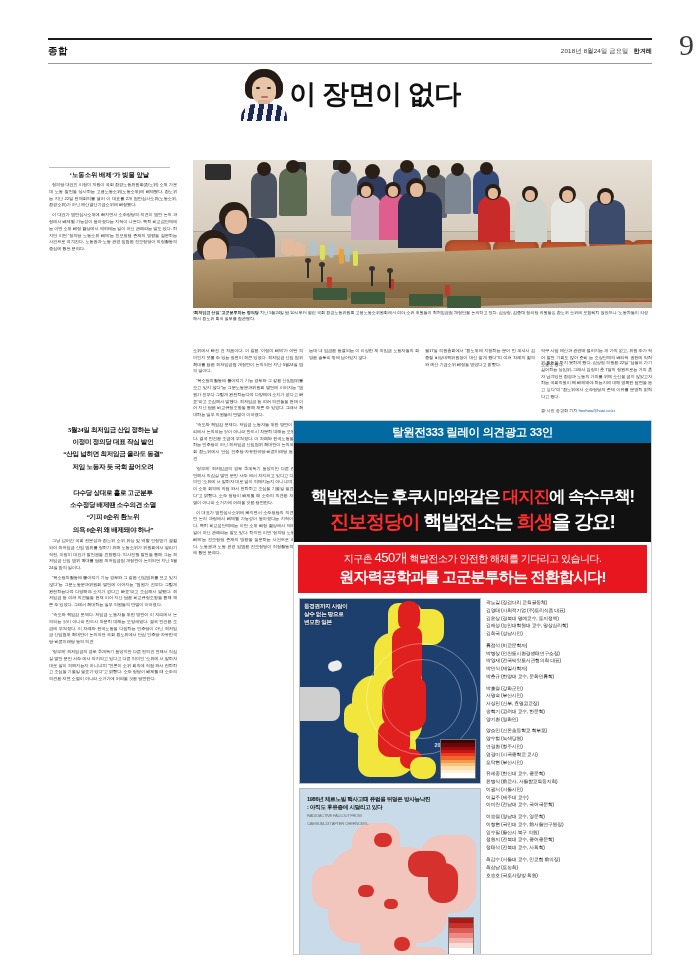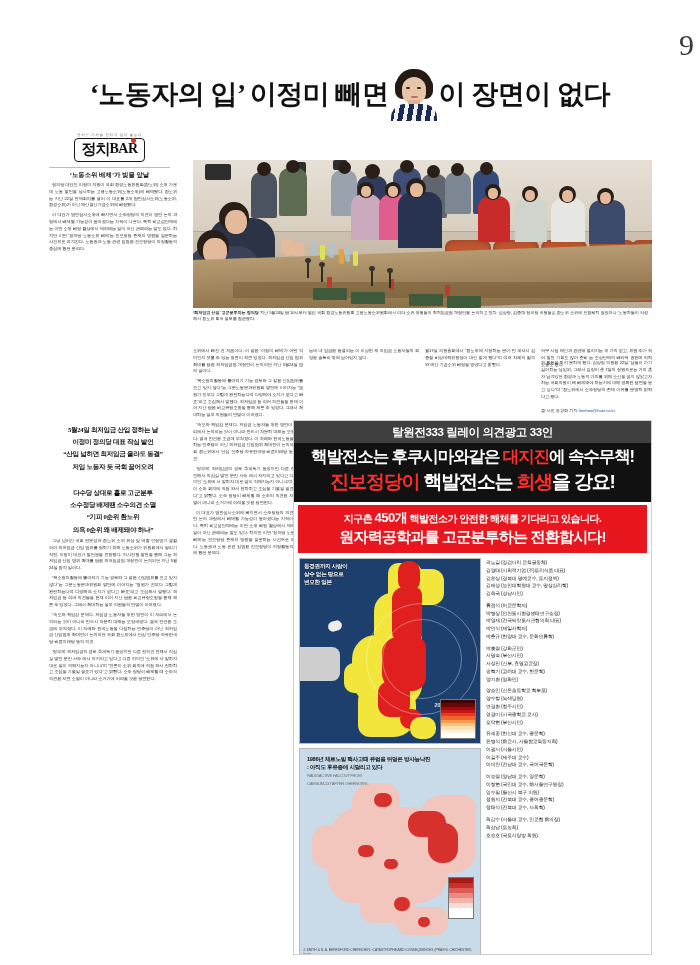--- a/index.html
+++ b/index.html
@@ -128,33 +128,33 @@
   }
   .byline { font-size: 4.1px; color:#333; }
   .byline .mail{ color:#1a4f9c; }
 
   
   .ad {
     position: absolute; left: 293px; top: 420px; width: 359px; height: 535px;
     border: 1px solid #cfcfcf; background: #fff; overflow: hidden;
   }
   .ad-topbar {
-    height: 22px; background: #404040; display:flex; align-items:center; justify-content:center;
+    height: 22px; background: #0369a1; display:flex; align-items:center; justify-content:center;
   }
   .ad-topbar span { color:#fff; font-size: 11.5px; font-weight: bold; letter-spacing:-.4px; }
   .ad-black {
     background: #111; padding: 3px 6px 7px 6px; text-align:center;
   }
-  .ad-line1 { font-size: 16.5px; font-weight: bold; color:#fff; letter-spacing:-1.1px; white-space:nowrap;}
+  .ad-line1 { font-size: 16.5px; font-weight: bold; color:#fff; letter-spacing:-1.1px; white-space:nowrap;margin-top:40px;}
   .ad-line2 { font-size: 19px; font-weight: bold; color:#fff; letter-spacing:-1.2px; white-space:nowrap; margin-top:1px;}
   .hl-red { color:#ff2d2d; }
   .ad-red {
     background: #e8171f; padding: 4px 4px 6px 4px; text-align:center; margin: 3px 4px 0 4px;
   }
-  .ad-red .r1 { font-size: 10px; font-weight:bold; color:#fff; letter-spacing:-.5px; white-space:nowrap;}
+  .ad-red .r1 { font-size: 10px; font-weight:normal; color:#fff; letter-spacing:-.5px; white-space:nowrap;}
   .ad-red .r1 .big { font-size: 13px; }
   .ad-red .r2 { font-size: 15px; font-weight:bold; color:#fff; letter-spacing:-.8px; white-space:nowrap; margin-top:1px;}
 
   .ad-body { display:flex; padding: 5px 5px 0 5px; gap: 5px; }
   .ad-maps { width: 182px; }
   .mapbox { position: relative; width: 182px; border: 1px solid #bbb; overflow:hidden; }
   .map-jp { height: 186px; background:#1d3f6e; }
   .map-eu { height: 212px; background:#c9dbe8; margin-top: 4px; }
   .map-cap {
     position:absolute; left:4px; top:3px; z-index:5;
@@ -185,48 +185,46 @@
     padding-top: 1px;
   }
   .ad-names .grp { margin-bottom: 4px; }
   .ad-names .nm { white-space: nowrap; }
 </style>
 </head>
 <body>
 
 <div class="page">
 
+  <div class="masthead">
+    <div class="section-name">종합</div>
+    <div class="masthead-right">
+      <span class="issue-date">2018년 8월24일 금요일</span>
+      <span class="paper-name">한겨레</span>
+    </div>
+  </div>
   <div class="page-no">9</div>
 
   <div class="headline-wrap">
     <div class="headline">
-      <span class="seg">‘노동자의 입’ 이정미 빼면</span>
       <span class="face-photo">
         <span class="hair"></span>
           <span class="hairside-l"></span>
           <span class="hairside-r"></span>
         <span class="face"></span>
           <span class="eyeL"></span>
           <span class="eyeR"></span>
           <span class="mouth"></span>
         <span class="neck"></span>
           <span class="body"></span>
       </span>
       <span class="seg">이 장면이 없다</span>
     </div>
   </div>
 
-  <div class="logo-box">
-    <div class="logo-tagline">정치부 기자들 정치가 갖다 놓는다</div>
-    <div class="logo-main">
-      <span class="logo-ko">정치</span>
-      <span class="logo-bar">BAR</span>
-      <span class="logo-dot"></span>
-    </div>
-  </div>
   <div class="logo-sub">‘노동소위 배제’가 빚물 앞날</div>
 
   <div class="main-photo">
     <div class="ph-wall"></div>
       <div class="ph-floorline"></div>
 
     <div class="camera" style="left:12px;top:4px;width:26px;height:16px;"></div>
     <div class="camera" style="left:95px;top:2px;width:18px;height:12px;"></div>
     <div class="camera" style="left:104px;top:14px;width:5px;height:34px;"></div>
     <div class="camera" style="left:140px;top:0px;width:14px;height:10px;"></div>

